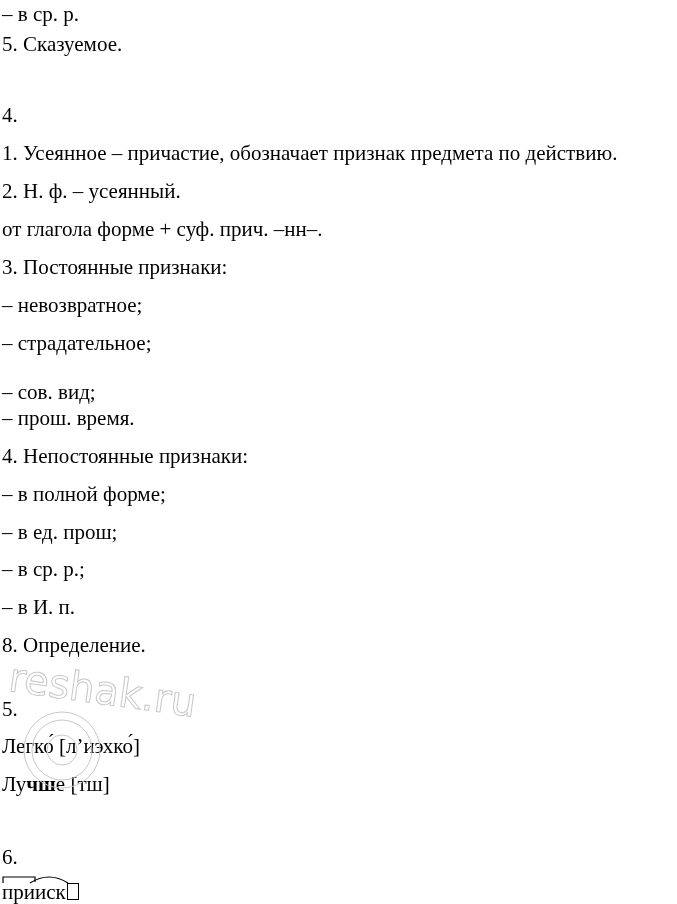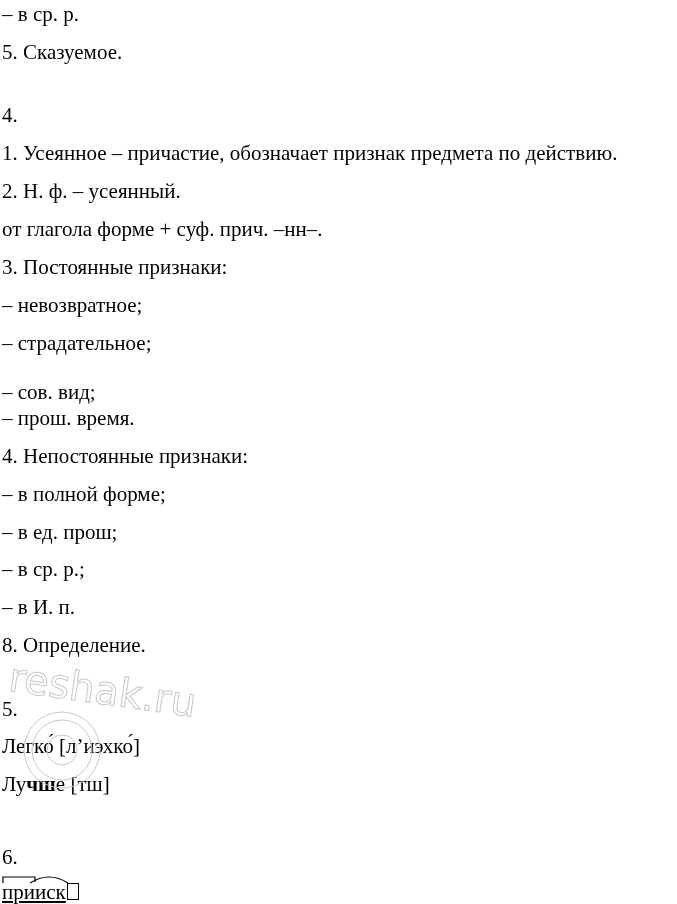--- a/index.html
+++ b/index.html
@@ -7,32 +7,32 @@
     width:677px; height:904px; overflow:hidden; position:relative;
     font-family:"Liberation Serif", "DejaVu Serif", serif;
     color:#000; font-size:21px;
   }
   .line { position:absolute; left:2px; white-space:nowrap; line-height:24px; }
   .b { font-weight:bold; }
   .watermark {
     position:absolute; left:0; top:650px; width:200px; height:150px;
     pointer-events:none;
   }
-  .morph { position:relative; display:inline-block;text-decoration:underline; }
+  .morph { position:relative; display:inline-block; }
   .empty-end {
     display:inline-block; width:10px; height:15px; border:1px solid #000;
     vertical-align:-1px; margin-left:1px;
   }
 </style>
 </head>
 <body>
 
 <div>
   <div class="line" style="top:2px">– в ср. р.</div>
-  <div class="line" style="top:40px">5. Сказуемое.</div>
+  <div class="line" style="top:32px">5. Сказуемое.</div>
   <div class="line" style="top:103px">4.</div>
   <div class="line" style="top:141px">1. Усеянное – причастие, обозначает признак предмета по действию.</div>
   <div class="line" style="top:179px">2. Н. ф. – усеянный.</div>
   <div class="line" style="top:217px">от глагола форме + суф. прич. –нн–.</div>
   <div class="line" style="top:255px">3. Постоянные признаки:</div>
   <div class="line" style="top:293px">– невозвратное;</div>
   <div class="line" style="top:331px">– страдательное;</div>
   <div class="line" style="top:380px">– сов. вид;</div>
   <div class="line" style="top:406px">– прош. время.</div>
   <div class="line" style="top:444px">4. Непостоянные признаки:</div>

